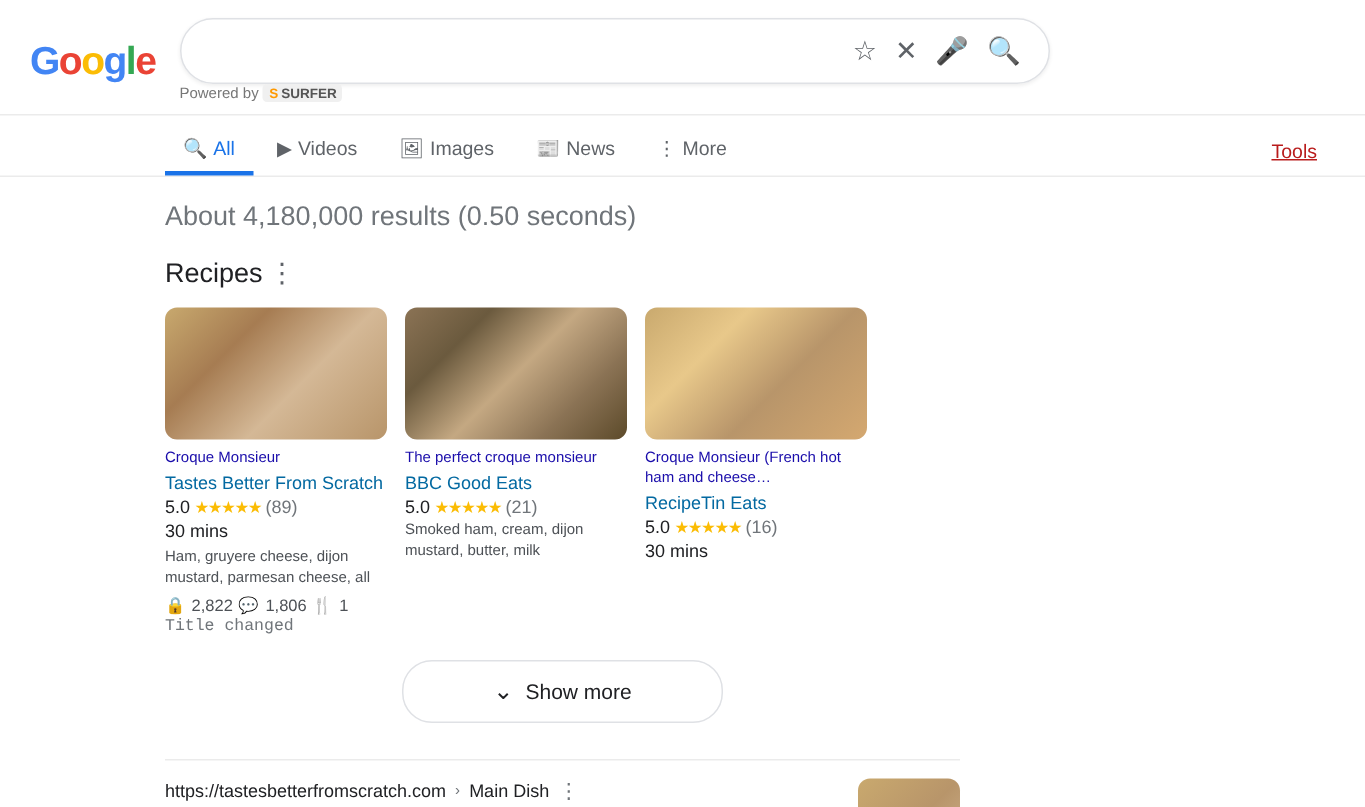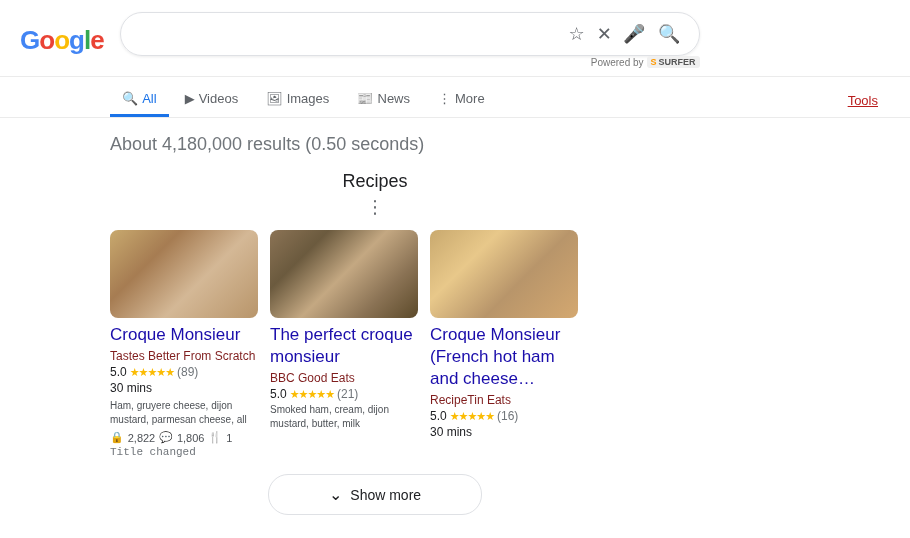--- a/index.html
+++ b/index.html
@@ -12,48 +12,48 @@
     .g-red { color: #EA4335; }
     .g-yellow { color: #FBBC05; }
     .g-green { color: #34A853; }
 
     .search-bar-wrap { flex: 1; max-width: 580px; position: relative; }
     .search-bar { display: flex; align-items: center; border: 1px solid #dfe1e5; border-radius: 24px; padding: 8px 16px; gap: 8px; box-shadow: 0 1px 3px rgba(0,0,0,0.08); }
     .search-input { flex: 1; border: none; outline: none; font-size: 16px; color: #202124; background: transparent; }
     .search-icons { display: flex; align-items: center; gap: 8px; }
     .search-icon-btn { background: none; border: none; cursor: pointer; color: #5f6368; font-size: 18px; padding: 2px; }
     .search-icon-btn.blue { color: #4285F4; }
-    .surfer-badge { font-size: 10px; color: #777; margin-left: auto; white-space: nowrap; display: flex; align-items: center; gap: 3px; justify-content: flex-end; }
+    .surfer-badge { font-size: 10px; color: #777; margin-left: auto; white-space: nowrap; display: flex; align-items: center; gap: 3px; }
     .surfer-box { background: #f0f0f0; border-radius: 3px; padding: 1px 4px; font-size: 9px; font-weight: bold; color: #555; display: inline-flex; align-items: center; gap: 2px; }
 
     
     .nav { display: flex; align-items: center; padding: 4px 20px 0 110px; border-bottom: 1px solid #ebebeb; gap: 4px; }
     .nav-item { display: flex; align-items: center; gap: 4px; padding: 10px 12px 8px; font-size: 13px; color: #5f6368; cursor: pointer; border-bottom: 3px solid transparent; text-decoration: none; }
     .nav-item.active { color: #1a73e8; border-bottom: 3px solid #1a73e8; }
     .nav-tools { margin-left: auto; padding: 10px 12px 8px; font-size: 13px; color: #b91c1c; cursor: pointer; text-decoration: underline; }
 
     
     .main { padding: 10px 20px 20px 110px; max-width: 660px; }
     .result-stats { font-size: 18px; color: #70757a; margin-bottom: 16px; margin-top: 6px; }
 
     
-    .recipes-header { display: flex; align-items: center; gap: 4px; font-size: 18px; font-weight: normal; color: #202124; margin-bottom: 12px; flex-direction: column; }
+    .recipes-header { display: flex; align-items: center; gap: 4px; font-size: 18px; font-weight: normal; color: #202124; margin-bottom: 12px; }
     .recipes-dots { color: #5f6368; font-size: 18px; cursor: pointer; }
 
     .recipe-cards { display: flex; gap: 12px; margin-bottom: 16px; }
     .recipe-card { width: 148px; flex-shrink: 0; }
     .recipe-img { width: 148px; height: 88px; border-radius: 8px; overflow: hidden; background: #e0e0e0; margin-bottom: 6px; }
 
     
     .img-1 { background: linear-gradient(135deg, #c8a96e 0%, #a67c52 30%, #d4b896 60%, #b8956a 100%); }
     .img-2 { background: linear-gradient(135deg, #8b7355 0%, #6b5a3e 25%, #c4a882 50%, #8b7355 75%, #5c4a2a 100%); }
     .img-3 { background: linear-gradient(135deg, #c9a96e 0%, #e8c88a 30%, #b8956a 60%, #d4a870 100%); }
 
-    .recipe-title { font-size: 17px; color: #1a0dab; margin-bottom: 3px; line-height: 1.3; cursor: pointer; }
-    .recipe-source { font-size: 12px; color: #7f1d1d; margin-bottom: 2px; }
+    .recipe-title { font-size: 10px; color: #1a0dab; margin-bottom: 3px; line-height: 1.3; cursor: pointer; }
+    .recipe-source { font-size: 12px; color: #0369a1; margin-bottom: 2px; }
     .recipe-rating { display: flex; align-items: center; gap: 3px; font-size: 12px; margin-bottom: 2px; }
     .stars { color: #fbbc04; font-size: 11px; letter-spacing: -1px; }
     .rating-count { color: #70757a; }
     .recipe-time { font-size: 12px; color: #202124; margin-bottom: 4px; }
     .recipe-ingredients { font-size: 10px; color: #4d5156; line-height: 1.4; margin-bottom: 4px; }
     .recipe-meta { display: flex; align-items: center; gap: 4px; font-size: 11px; color: #4d5156; margin-bottom: 2px; }
     .meta-icon { font-size: 11px; }
     .title-changed { font-size: 11px; color: #70757a; font-family: Liberation Mono, monospace; }
 
     

